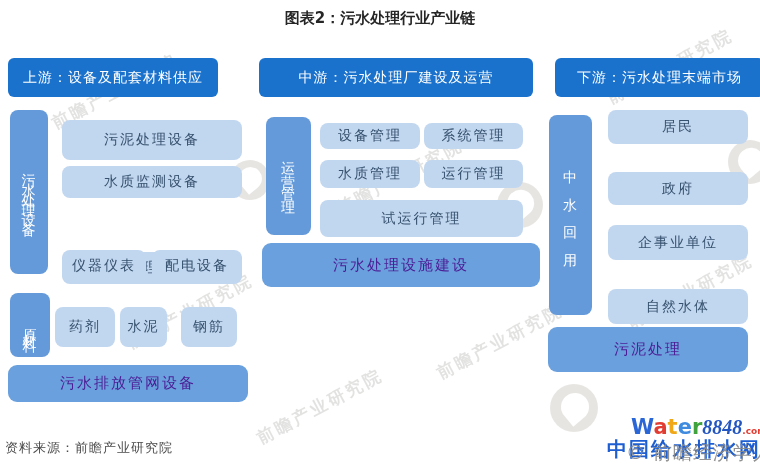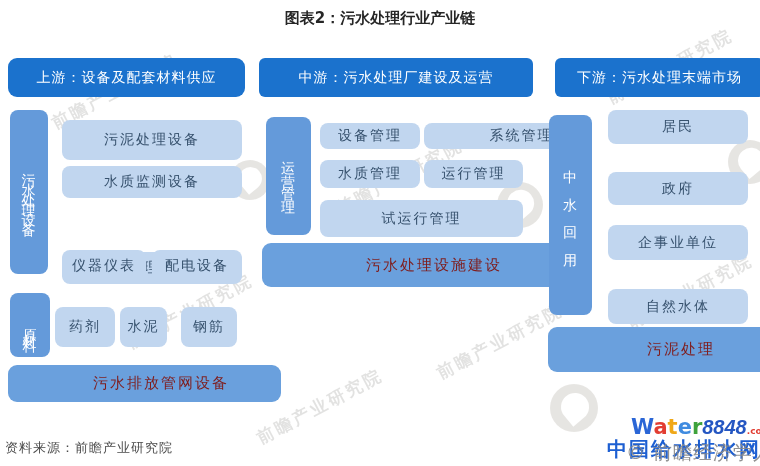--- a/index.html
+++ b/index.html
@@ -10,21 +10,21 @@
   .title{
     position:absolute;top:9px;left:0;width:760px;text-align:center;
     font-size:15px;font-weight:bold;color:#262626;margin:0;
   }
   
   .hdr{
     position:absolute;height:39px;background:#1b72cd;border-radius:6px;
     color:#ffffff;font-size:14px;display:flex;align-items:center;justify-content:center;
     letter-spacing:1px;
   }
-  .hdr-up{left:8px;top:58px;width:237px;border-radius:9px;}
+  .hdr-up{left:8px;top:58px;width:210px;}
   .hdr-mid{left:259px;top:58px;width:274px;}
   .hdr-down{left:548px;top:58px;width:209px;margin-left:7px;}
   
   .vbar{
     position:absolute;background:#649ada;border-radius:8px;color:#ffffff;
     font-size:14px;display:flex;align-items:center;justify-content:center;
     writing-mode:vertical-rl;text-orientation:upright;
   }
   .vbar-equip{left:10px;top:110px;width:38px;height:164px;letter-spacing:10px;}
   .vbar-mat{left:10px;top:293px;width:40px;height:64px;letter-spacing:5px;}
@@ -38,49 +38,48 @@
   }
   .lb-sludge-eq{left:62px;top:120px;width:180px;height:40px;}
   .lb-wq-mon{left:62px;top:166px;width:180px;height:32px;}
   .lb-pre{left:62px;top:208px;width:180px;height:32px;margin-top:44px;}
   .lb-instr{left:62px;top:250px;width:84px;height:32px;}
   .lb-power{left:152px;top:250px;width:90px;height:32px;}
   .lb-chem{left:55px;top:307px;width:60px;height:40px;}
   .lb-cement{left:120px;top:307px;width:47px;height:40px;}
   .lb-steel{left:181px;top:307px;width:56px;height:40px;}
   .lb-eqm{left:320px;top:123px;width:100px;height:26px;}
-  .lb-sysm{left:424px;top:123px;width:99px;height:26px;padding-left:48px;}
+  .lb-sysm{left:424px;top:123px;width:99px;height:26px;}
   .lb-wqm{left:320px;top:160px;width:100px;height:28px;}
   .lb-runm{left:424px;top:160px;width:99px;height:28px;}
   .lb-trial{left:320px;top:200px;width:203px;height:37px;}
   .lb-res{left:608px;top:110px;width:140px;height:34px;}
   .lb-gov{left:608px;top:172px;width:140px;height:33px;}
   .lb-ent{left:608px;top:225px;width:140px;height:35px;}
   .lb-nat{left:608px;top:277px;width:140px;height:35px;margin-top:12px;}
   
   .wide{
-    position:absolute;background:#6aa0dd;border-radius:9px;color:#7f1d1d;
+    position:absolute;background:#6aa0dd;border-radius:9px;color:#4c1d95;
     font-size:15px;display:flex;align-items:center;justify-content:center;
     letter-spacing:2px;
-    padding-left:33px;
   }
   .wide-pipe{left:8px;top:365px;width:240px;height:37px;}
   .wide-build{left:262px;top:243px;width:278px;height:44px;}
   .wide-sludge{left:548px;top:327px;width:200px;height:45px;}
   
   .source{
     position:absolute;left:5px;top:439px;font-size:13px;color:#4c4c4c;letter-spacing:1px;
   }
   .logo{position:absolute;left:631px;top:415px;font-weight:bold;font-size:21px;white-space:nowrap;}
   .lg-w{color:#2b66d6;}
   .lg-a{color:#e23d32;}
   .lg-t{color:#f0a818;}
   .lg-e{color:#3f8be0;}
   .lg-r{color:#3fa23c;}
-  .lg-num{color:#2456c2;font-family:Liberation Sans, sans-serif;font-style:italic;font-size:20px;}
+  .lg-num{color:#2456c2;font-family:Liberation Serif, serif;font-style:italic;font-size:20px;}
   .lg-com{color:#e23d32;font-size:9px;font-weight:bold;}
   .siteline{
     position:absolute;left:607px;top:436px;font-size:20px;font-weight:bold;
     color:#1d5fd2;letter-spacing:2px;white-space:nowrap;
   }
   .overlaymark{
     position:absolute;left:626px;top:440px;font-size:19px;color:#8a8a8a;
     opacity:.92;white-space:nowrap;letter-spacing:1px;
   }
   

